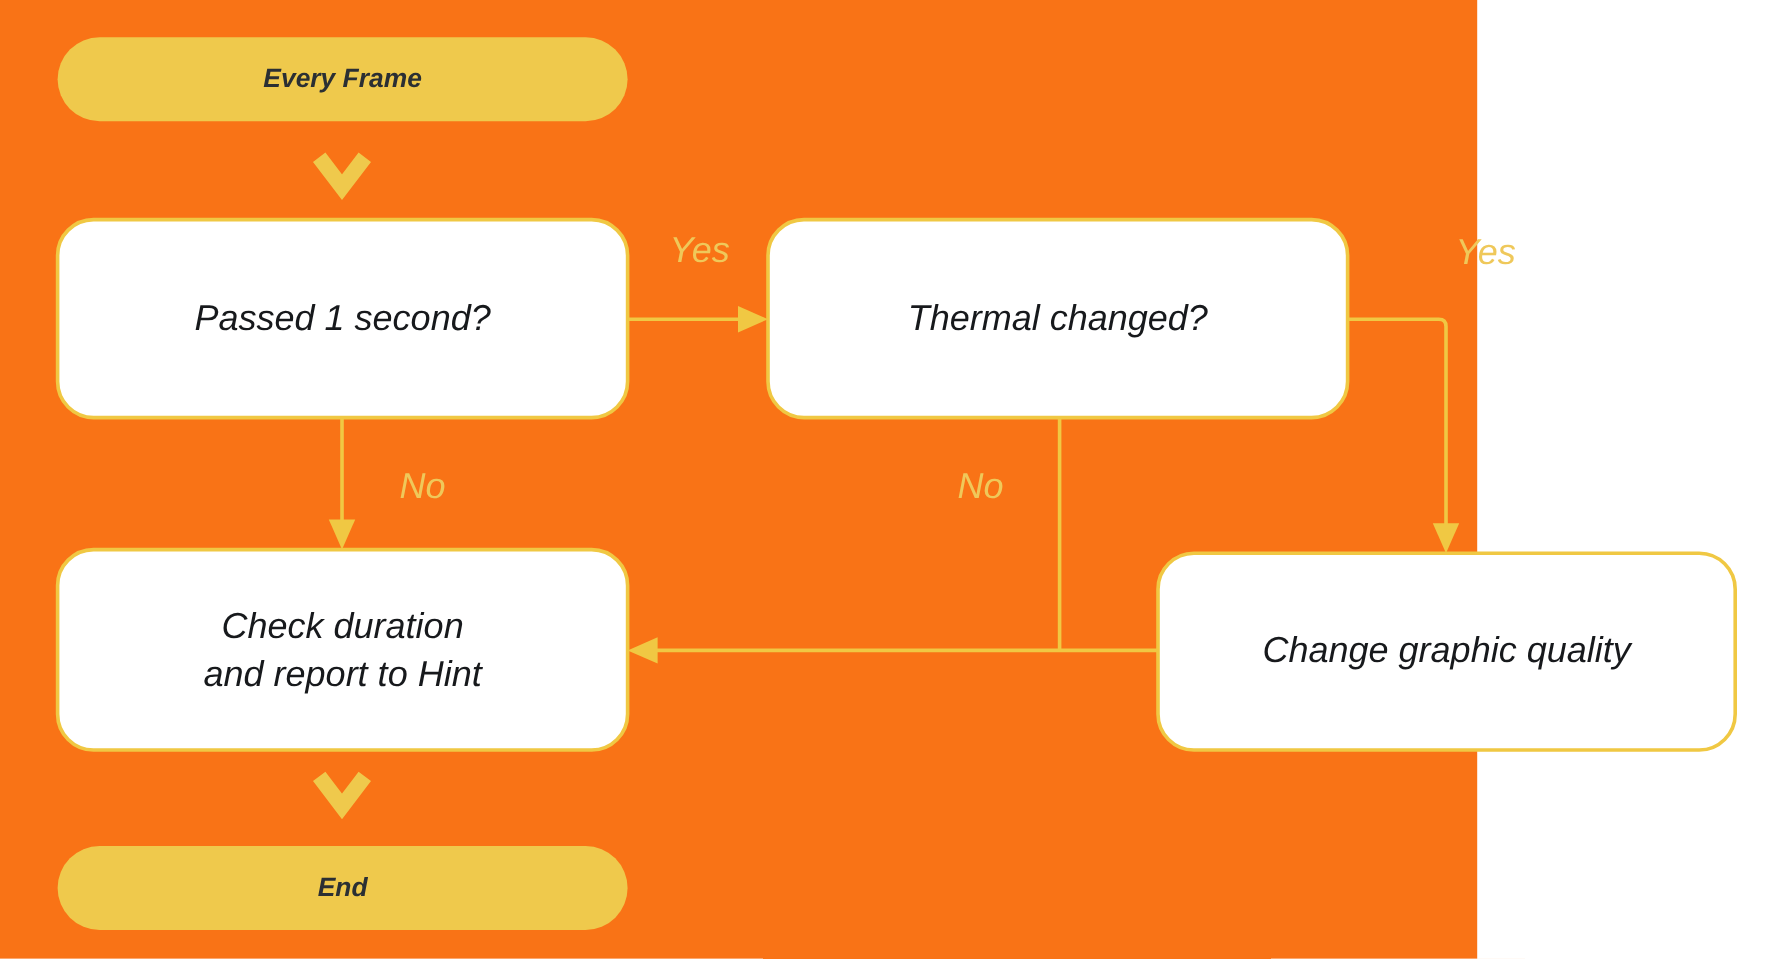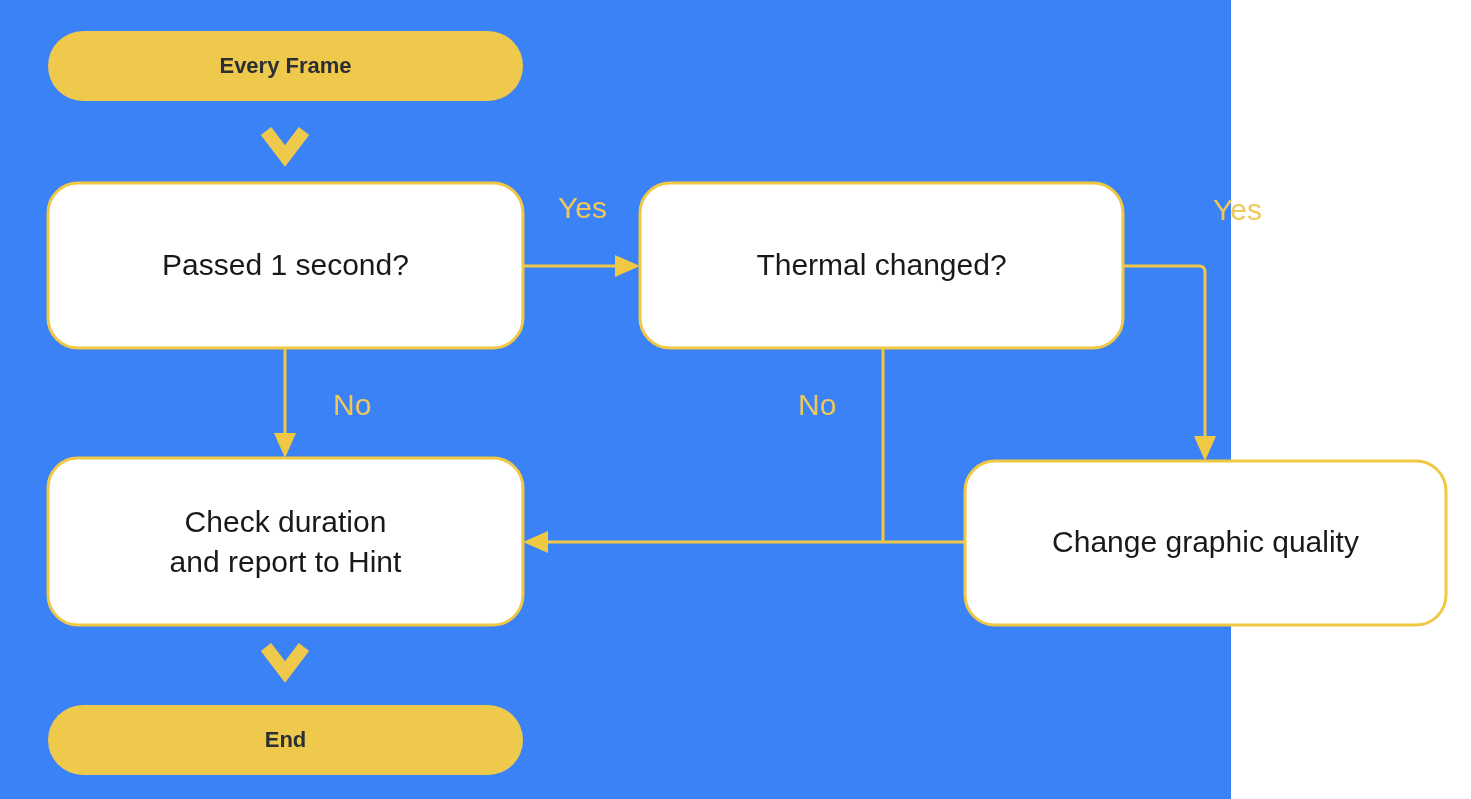--- a/index.html
+++ b/index.html
@@ -10,21 +10,22 @@
   body {
     width: 1471px;
     height: 799px;
     font-family: "Liberation Sans", sans-serif;
     overflow: hidden;
   }
   #flow-root {
     position: relative;
     width: 1231px;
     height: 799px;
-    background: #3b82f6;
+    background: #f97316;
+    font-style: italic;
   }
   svg.flow-canvas {
     position: absolute;
     top: 0;
     left: 0;
     width: 1471px;
     height: 799px;
     display: block;
   }
   .node-text {

